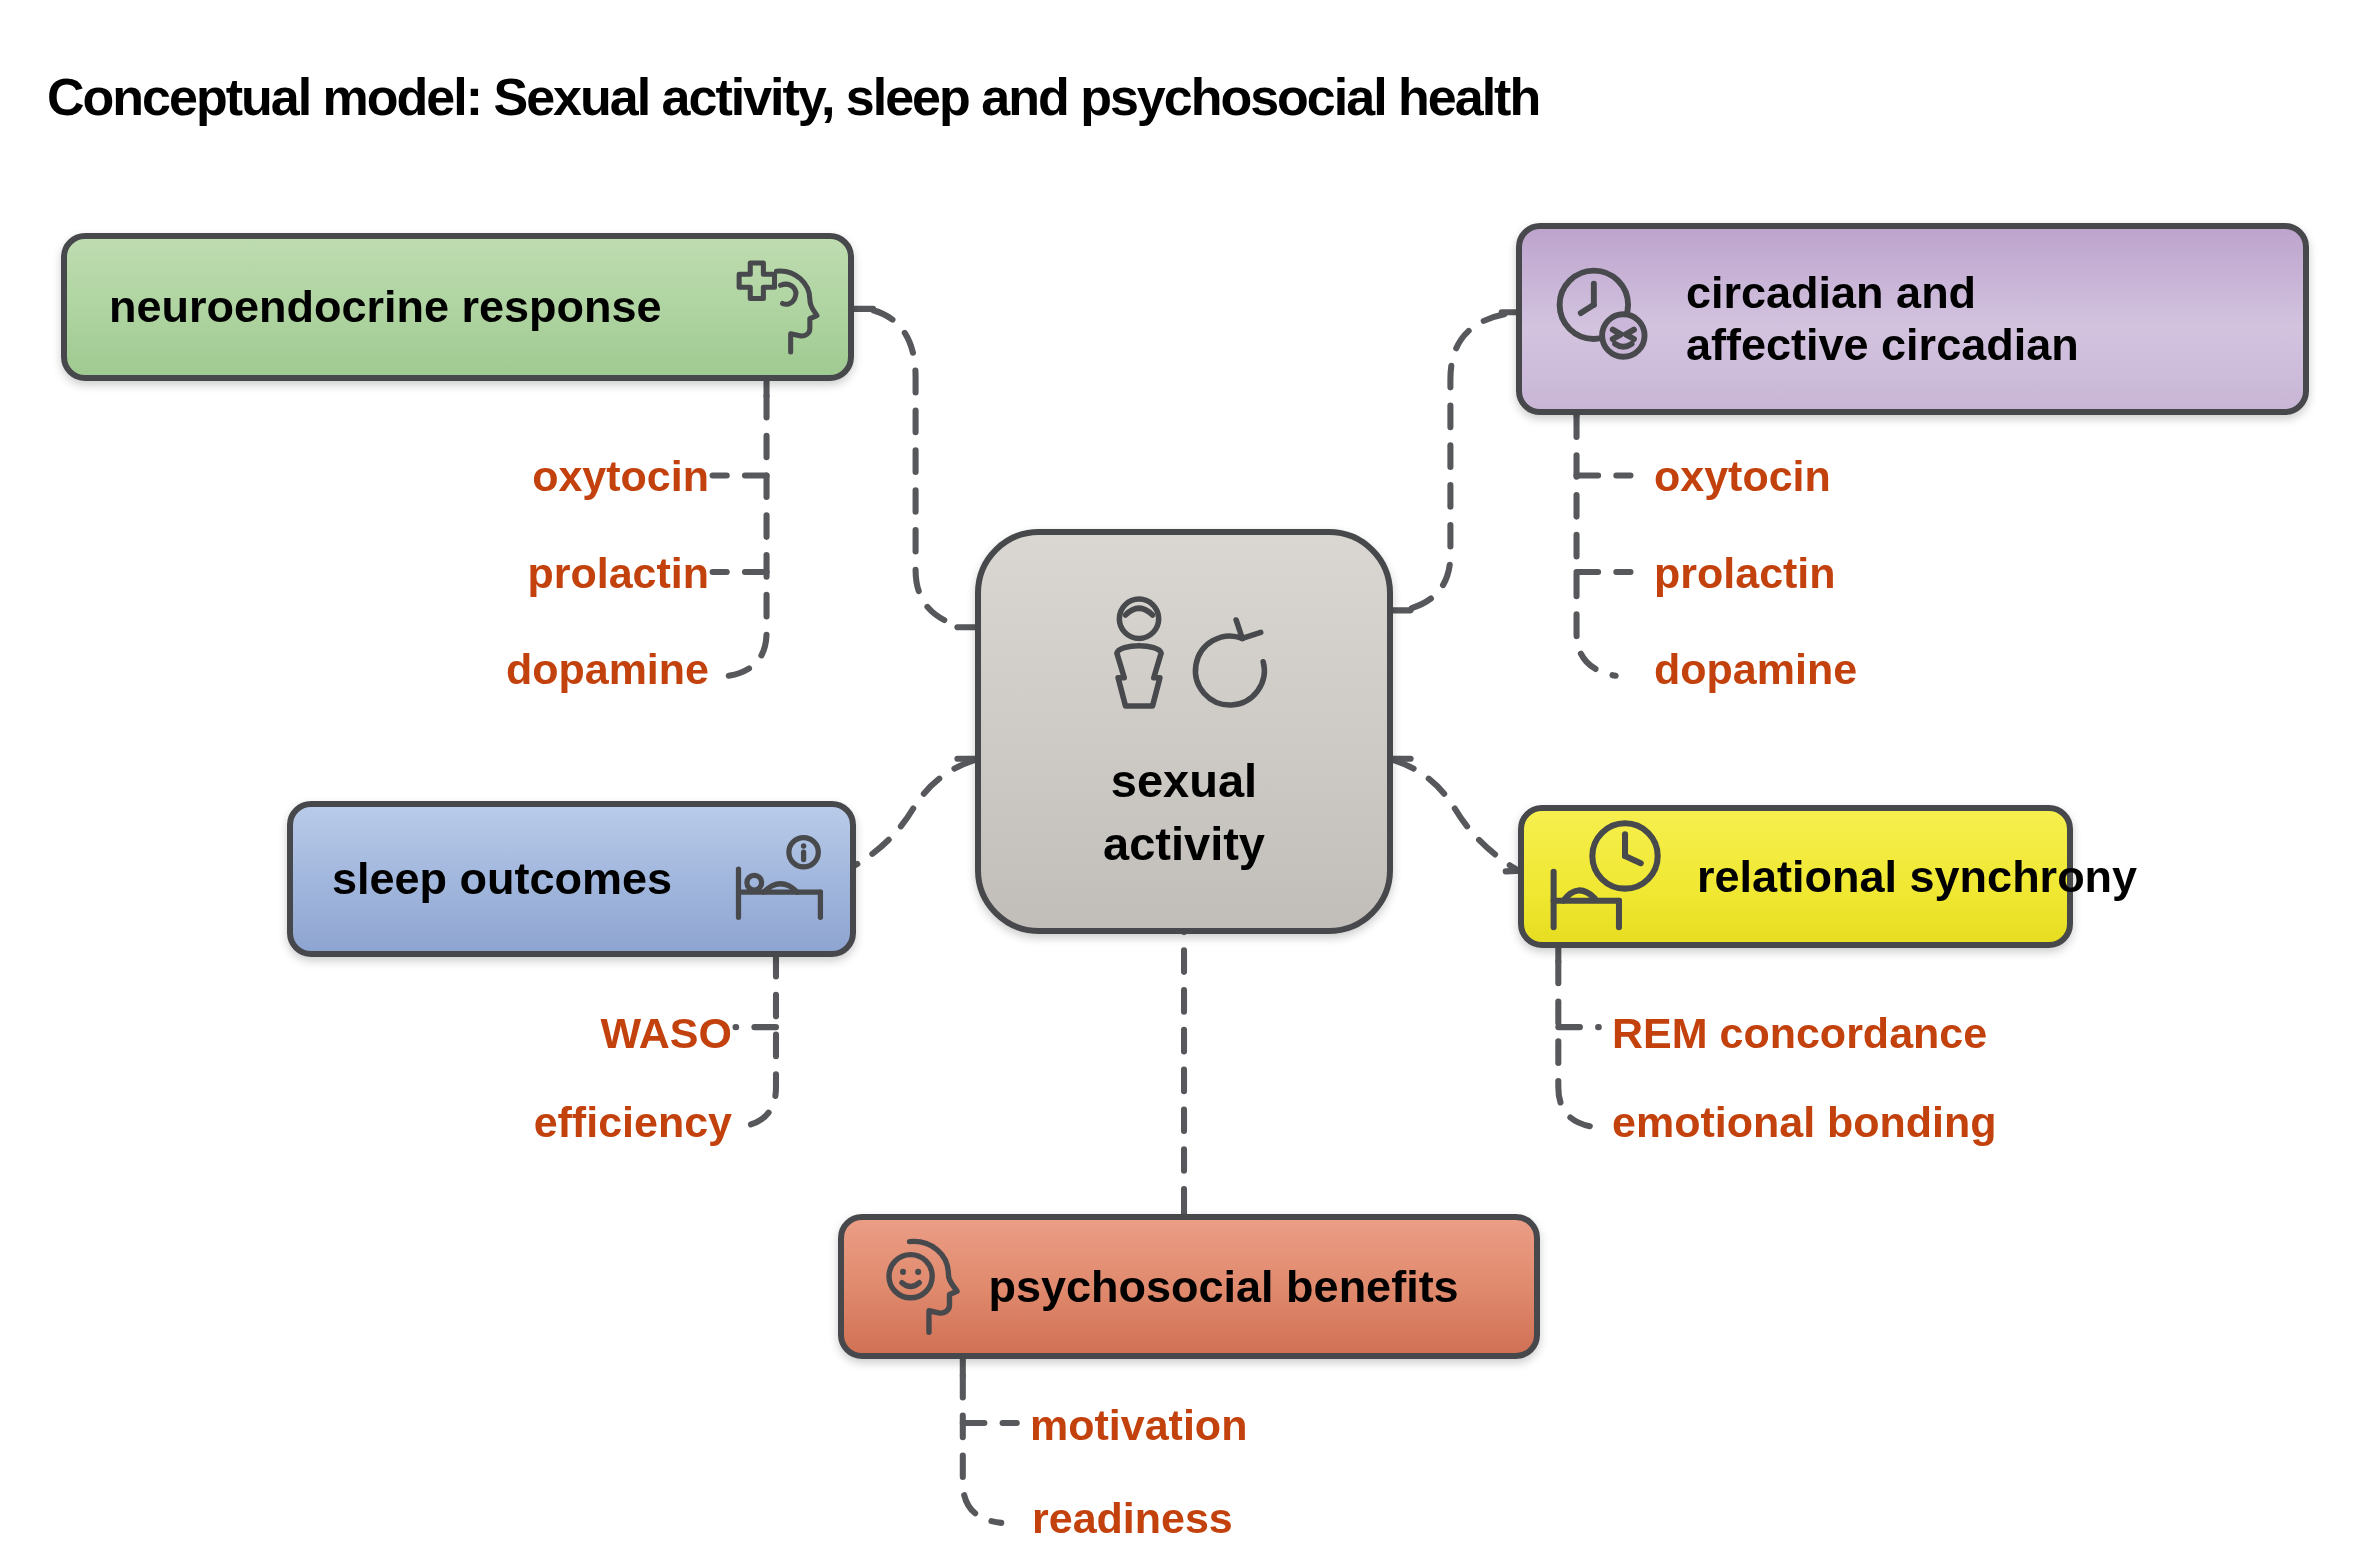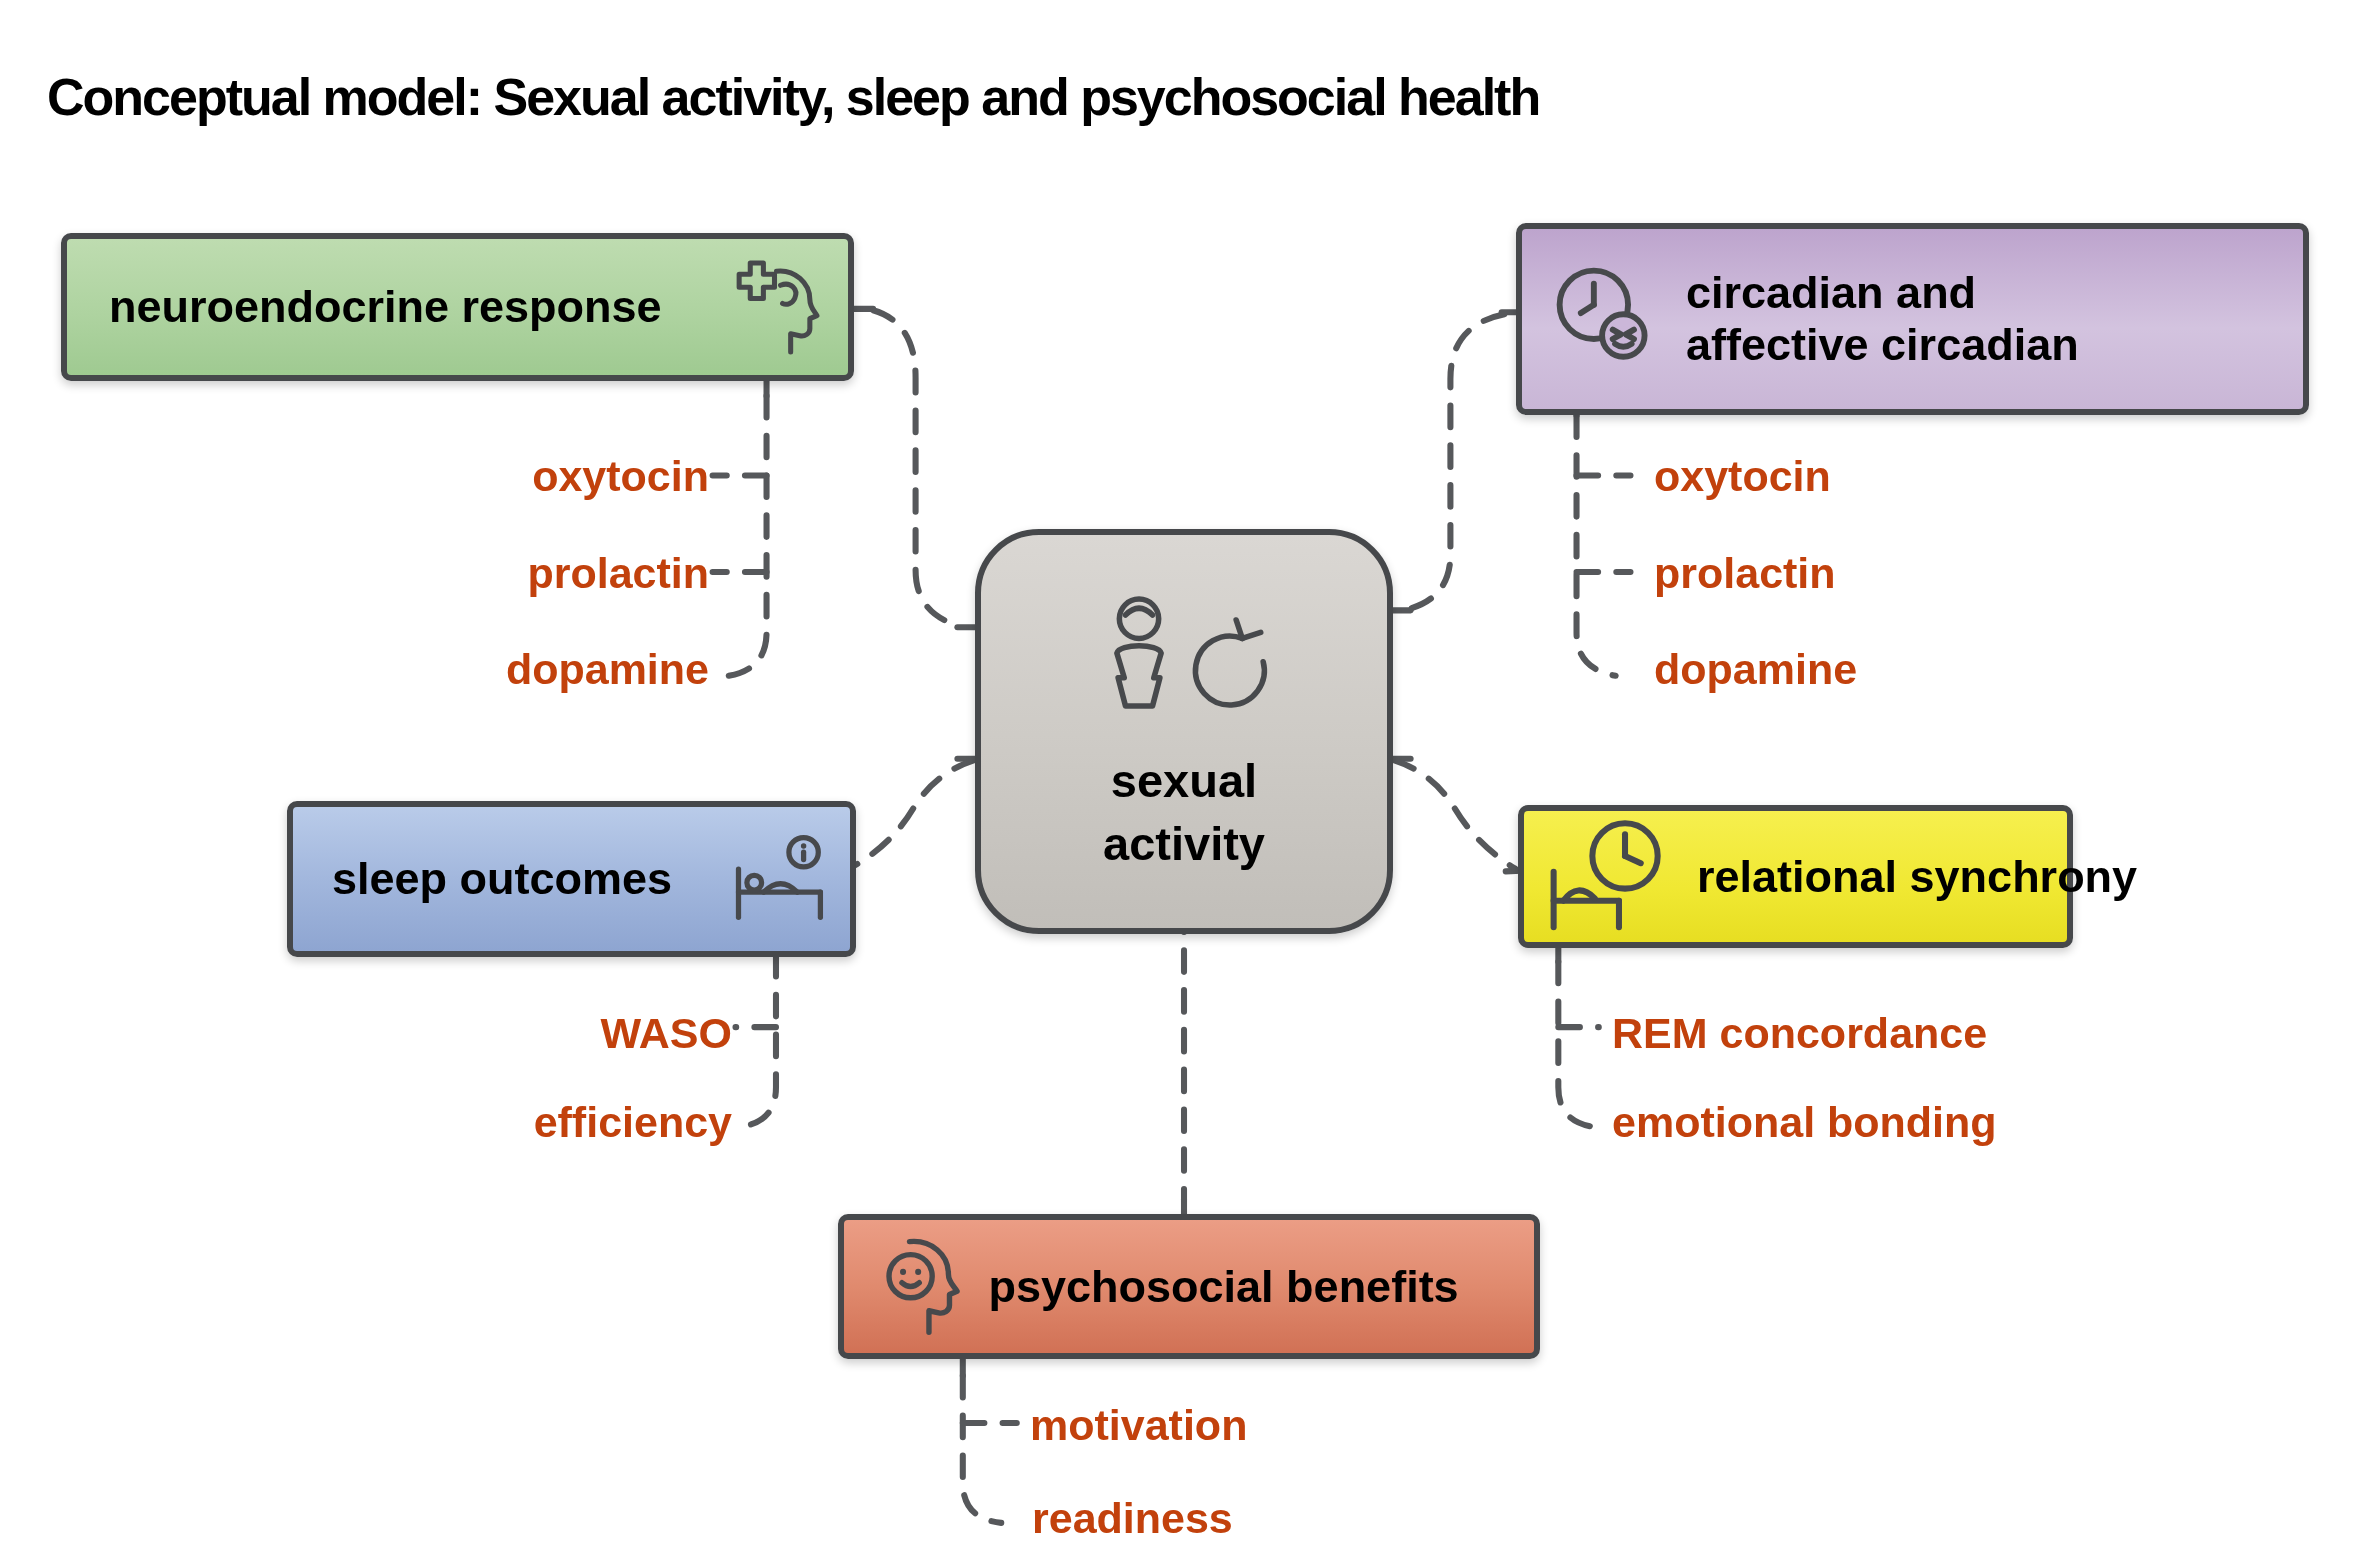--- a/index.html
+++ b/index.html
@@ -1,20 +1,20 @@
 <!DOCTYPE html>
 <html style="font-size:10.8px"><head>
 <meta charset="utf-8">
 <style>
   html,body{margin:0;padding:0;background:#ffffff;}
   body{width:2366px;height:1564px;position:relative;font-family:"Liberation Sans",sans-serif;overflow:hidden;}
   .stage{position:absolute;inset:0;}
   #connlayer{position:absolute;left:0;top:0;z-index:1;}
   .title{position:absolute;left:47px;top:67px;font-size:52px;font-weight:bold;color:#000;letter-spacing:-2px;white-space:nowrap;z-index:3;}
-  .node{position:absolute;box-sizing:border-box;border:6px solid #46484b;border-radius:10px;
+  .node{position:absolute;box-sizing:border-box;border:6px solid #46484b;border-radius:24px;
         display:flex;align-items:center;z-index:2;box-shadow:0 4px 9.4px rgba(0,0,0,0.20);}
   .node .boxlabel{font-size:45px;font-weight:bold;color:#000;line-height:1.15;white-space:nowrap;}
   .node-green{left:61px;top:233px;width:793px;height:148px;padding:0 23px 0 42px;
       background:linear-gradient(180deg,#bedcb0 0%,#aed3a0 55%,#9fca91 100%);}
   .node-purple{left:1516px;top:223px;width:793px;height:192px;padding:0 20px 0 27px;
       background:linear-gradient(180deg,#bda4cd 0%,#d3c3df 55%,#c9b6d6 100%);}
   .node-center{left:975px;top:489px;width:418px;height:405px;border-radius:64px;
       background:linear-gradient(180deg,#dad7d3 0%,#cdcac5 55%,#c1beb9 100%);
       flex-direction:column;justify-content:center;margin-top:40px;}
   .node-blue{left:287px;top:801px;width:569px;height:156px;padding:0 17.5px 0 39px;

